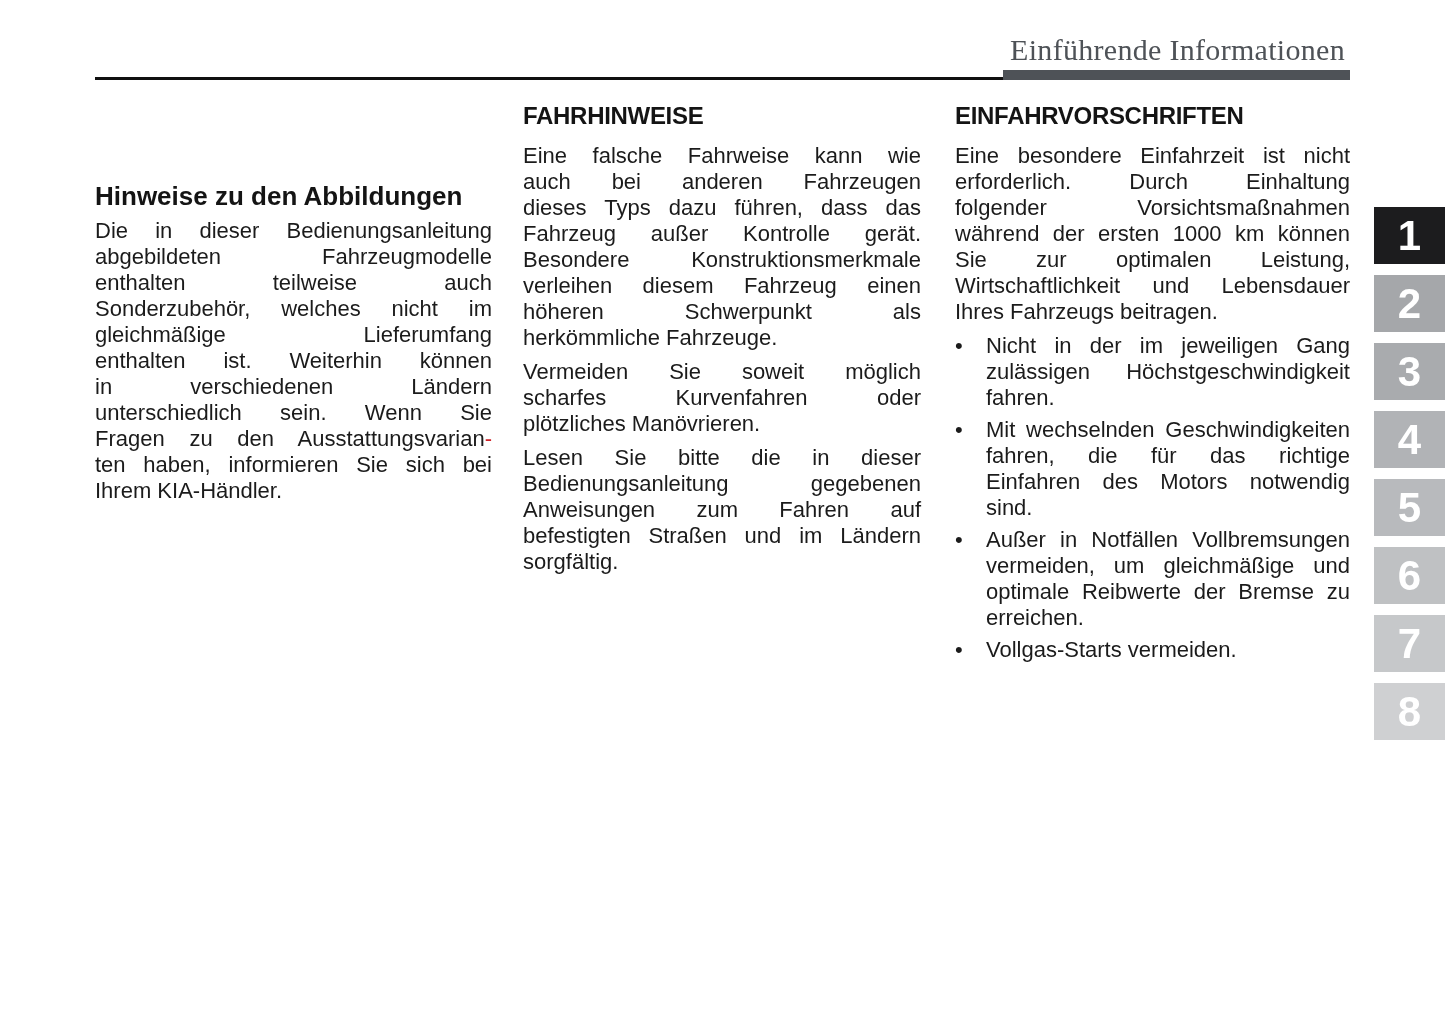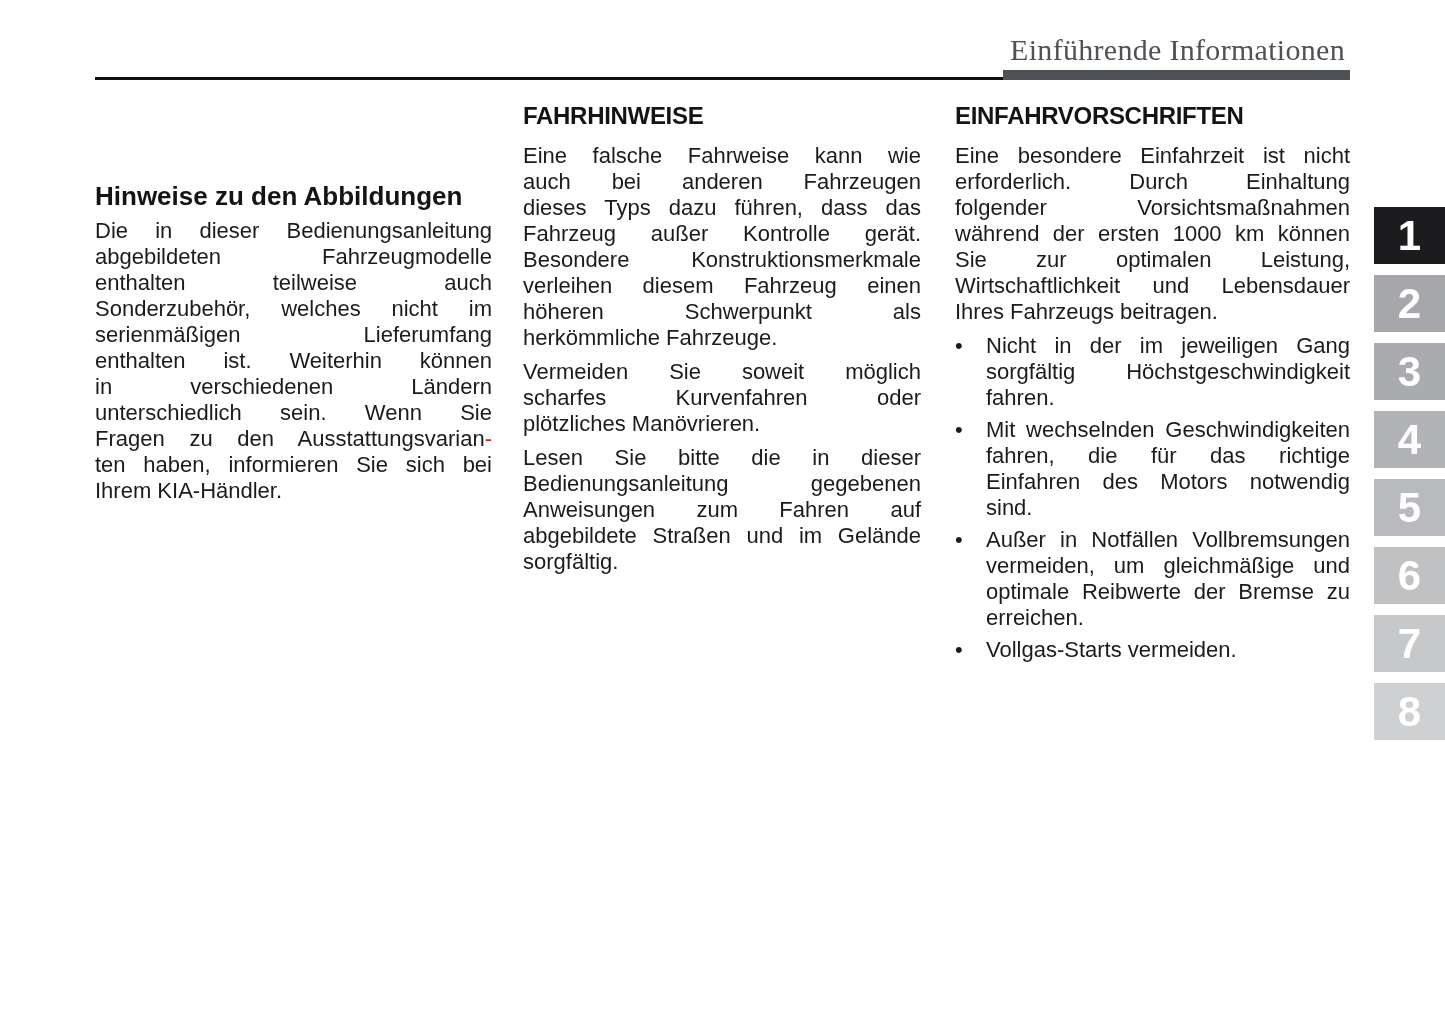--- a/index.html
+++ b/index.html
@@ -58,21 +58,21 @@
 
   <section class="col col-1">
     <h2 class="col1-heading">
         <div class="hline"><span>Hinweise zu den Abbildungen</span></div>
       </h2>
     <div class="para">
         <div class="line"><span>Die in dieser Bedienungsanleitung</span></div>
         <div class="line"><span>abgebildeten Fahrzeugmodelle</span></div>
         <div class="line"><span>enthalten teilweise auch</span></div>
         <div class="line"><span>Sonderzubehör, welches nicht im</span></div>
-        <div class="line"><span>serienmäßigen Lieferumfang</span></div>
+        <div class="line"><span>gleichmäßige Lieferumfang</span></div>
         <div class="line"><span>enthalten ist. Weiterhin können</span></div>
         <div class="line"><span>in verschiedenen Ländern</span></div>
         <div class="line"><span>unterschiedlich sein. Wenn Sie</span></div>
         <div class="line"><span>Fragen zu den Ausstattungsvarian</span><span style="color: rgb(207, 33, 39);">-</span></div>
         <div class="line"><span>ten haben, informieren Sie sich bei</span></div>
         <div class="line end"><span>Ihrem KIA-Händler.</span></div>
       </div>
   </section>
 
   <section class="col col-2">
@@ -89,42 +89,42 @@
       </div>
     <div class="para">
         <div class="line"><span>Vermeiden Sie soweit möglich</span></div>
         <div class="line"><span>scharfes Kurvenfahren oder</span></div>
         <div class="line end"><span>plötzliches Manövrieren.</span></div>
       </div>
     <div class="para">
         <div class="line"><span>Lesen Sie bitte die in dieser</span></div>
         <div class="line"><span>Bedienungsanleitung gegebenen</span></div>
         <div class="line"><span>Anweisungen zum Fahren auf</span></div>
-        <div class="line"><span>abgebildete Straßen und im Gelände</span></div>
+        <div class="line"><span>befestigten Straßen und im Ländern</span></div>
         <div class="line end"><span>sorgfältig.</span></div>
       </div>
   </section>
 
   <section class="col col-3">
     <h2 class="caps-heading">EINFAHRVORSCHRIFTEN</h2>
     <div class="para">
         <div class="line"><span>Eine besondere Einfahrzeit ist nicht</span></div>
         <div class="line"><span>erforderlich. Durch Einhaltung</span></div>
         <div class="line"><span>folgender Vorsichtsmaßnahmen</span></div>
         <div class="line"><span>während der ersten 1000 km können</span></div>
         <div class="line"><span>Sie zur optimalen Leistung,</span></div>
         <div class="line"><span>Wirtschaftlichkeit und Lebensdauer</span></div>
         <div class="line end"><span>Ihres Fahrzeugs beitragen.</span></div>
       </div>
     <div class="bullets">
         <div class="bullet">
           <span class="dot">•</span>
           <div class="bullet-content">
             <div class="line"><span>Nicht in der im jeweiligen Gang</span></div>
-            <div class="line"><span>sorgfältig Höchstgeschwindigkeit</span></div>
+            <div class="line"><span>zulässigen Höchstgeschwindigkeit</span></div>
             <div class="line end"><span>fahren.</span></div>
           </div>
         </div>
         <div class="bullet">
           <span class="dot">•</span>
           <div class="bullet-content">
             <div class="line"><span>Mit wechselnden Geschwindigkeiten</span></div>
             <div class="line"><span>fahren, die für das richtige</span></div>
             <div class="line"><span>Einfahren des Motors notwendig</span></div>
             <div class="line end"><span>sind.</span></div>

